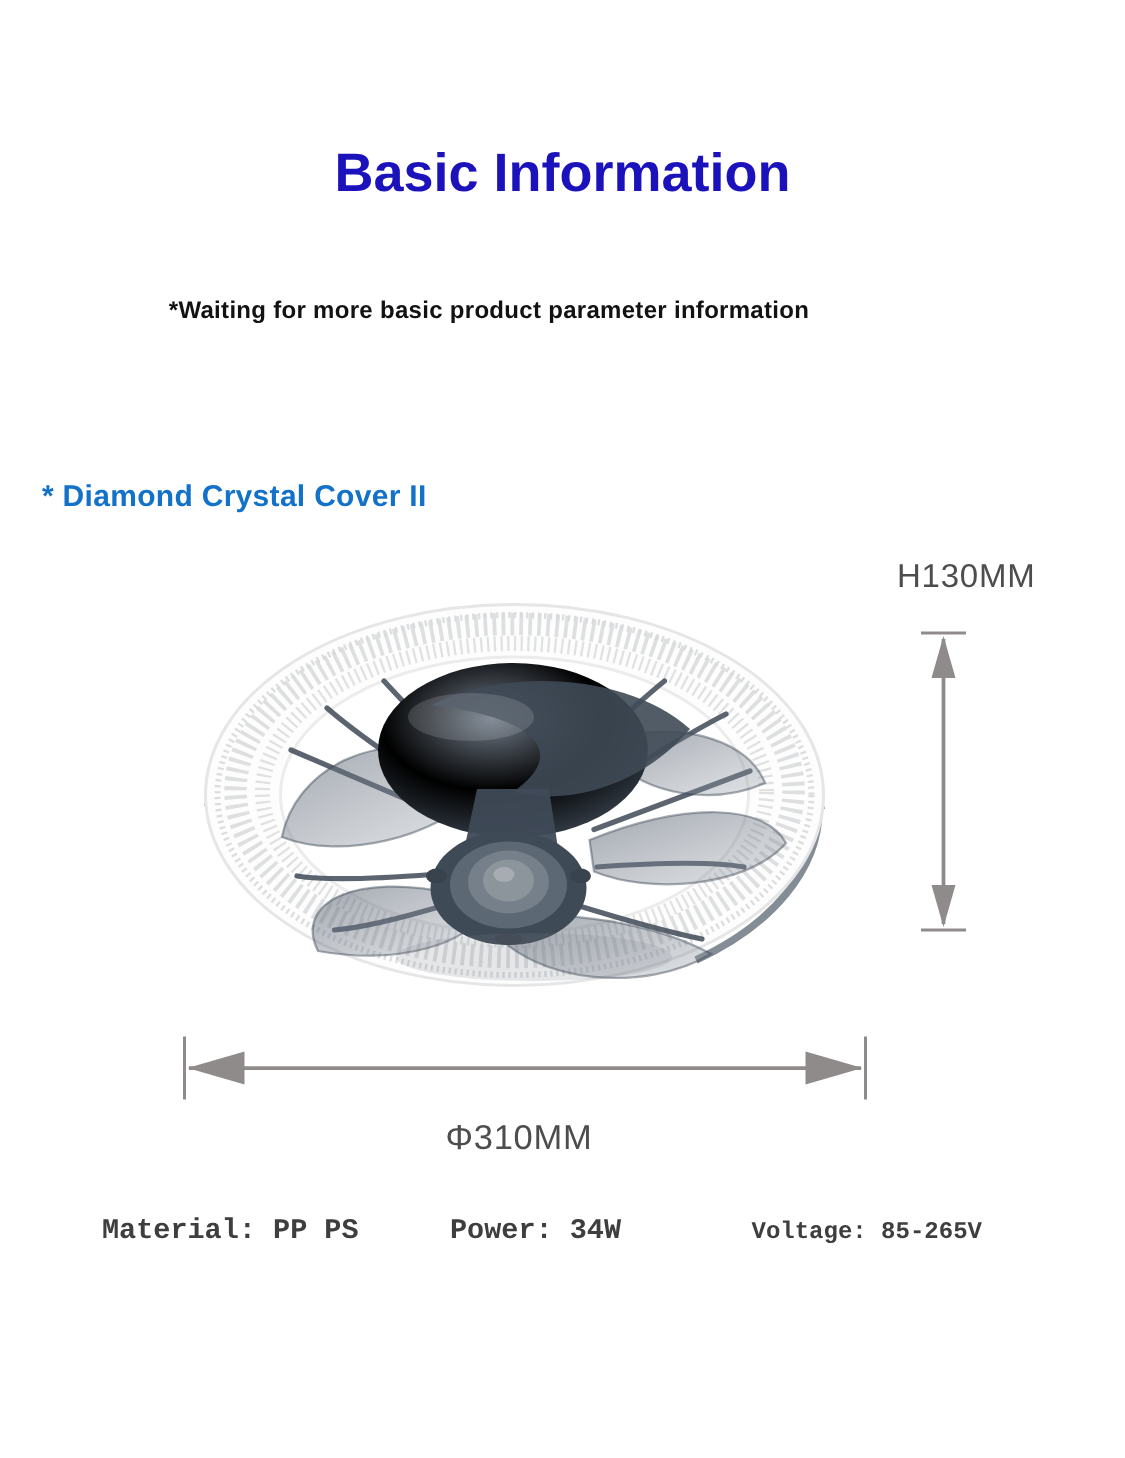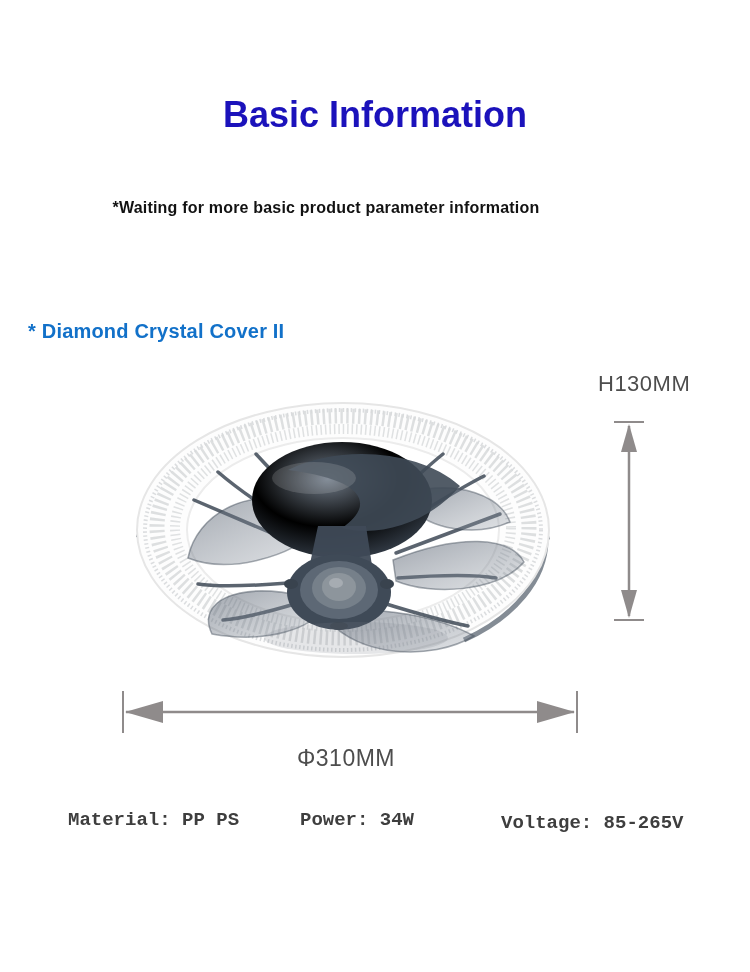--- a/index.html
+++ b/index.html
@@ -28,21 +28,21 @@
     color:var(--dim-text,#4d4d4d);font-weight:400;letter-spacing:0.5px;
   }
   #height-label{left:556px;top:371px;font-size:22px;margin-left:42px;}
   #diameter-label{left:146px;top:729px;width:400px;text-align:center;font-size:23px;margin-top:16px;}
   
   .spec{
     color:var(--spec-text,#3e3e3e);font-weight:700;white-space:nowrap;font-family:Liberation Mono, monospace;
   }
   #spec-material{left:68px;top:809px;font-size:19px;}
   #spec-power{left:300px;top:809px;font-size:19px;}
-  #spec-voltage{left:501px;top:812px;font-size:19px;}
+  #spec-voltage{left:501px;top:812px;font-size:16px;}
   
   .arrow-stroke{stroke:var(--arrow-gray,#8f8b8b);}
   .arrow-fill{fill:var(--arrow-gray,#8f8b8b);}
   .rim{stroke:var(--fan-rim,#5b6671);}
   .dark{fill:var(--fan-dark,#3f4a57);}
   .mid{fill:var(--fan-mid,#5d6875);}
   .spoke{stroke:var(--fan-dark,#3f4a57);}
   .crystal{stroke:var(--crystal,#d7d9db);}
 </style>
 </head>

